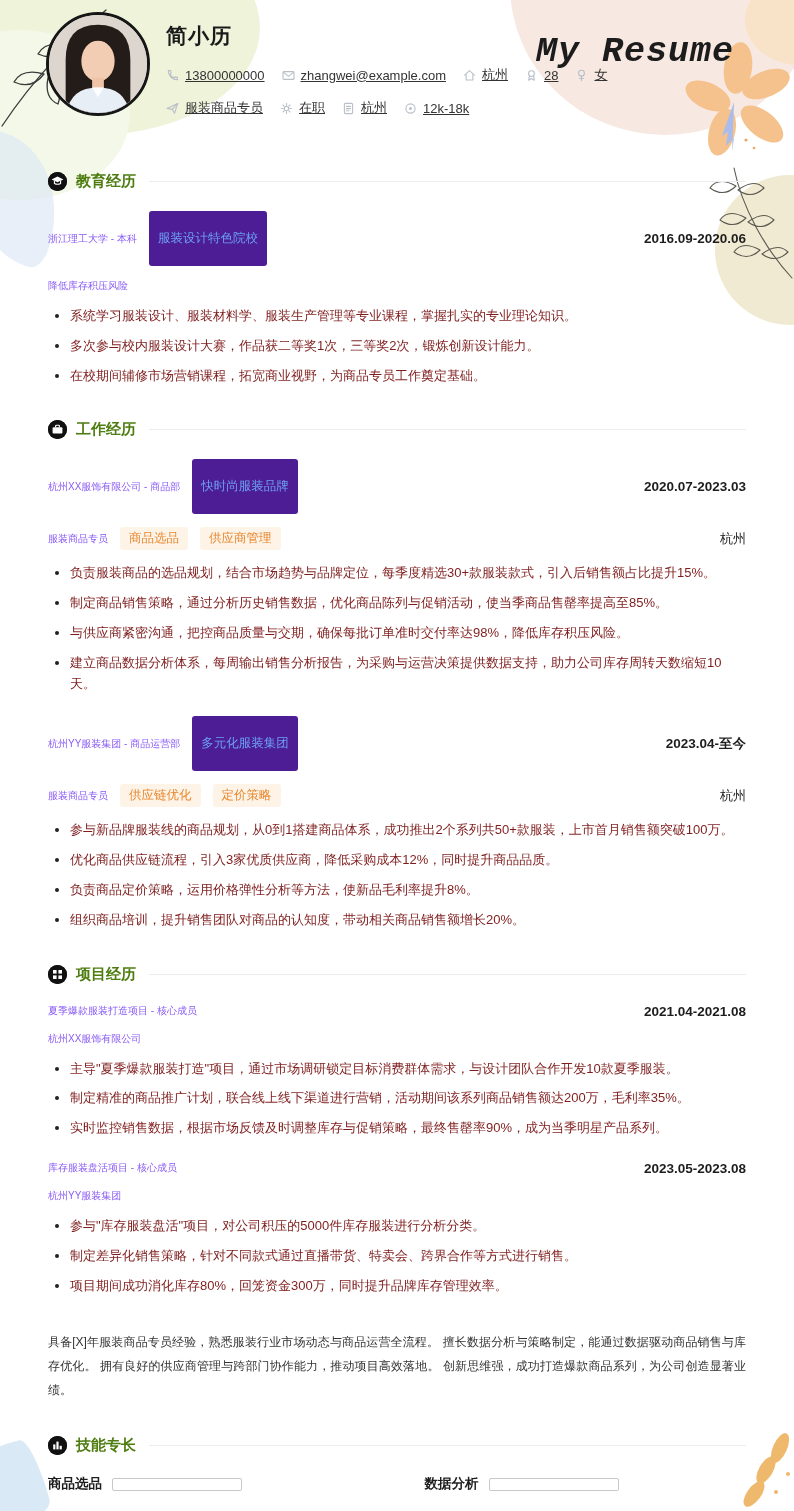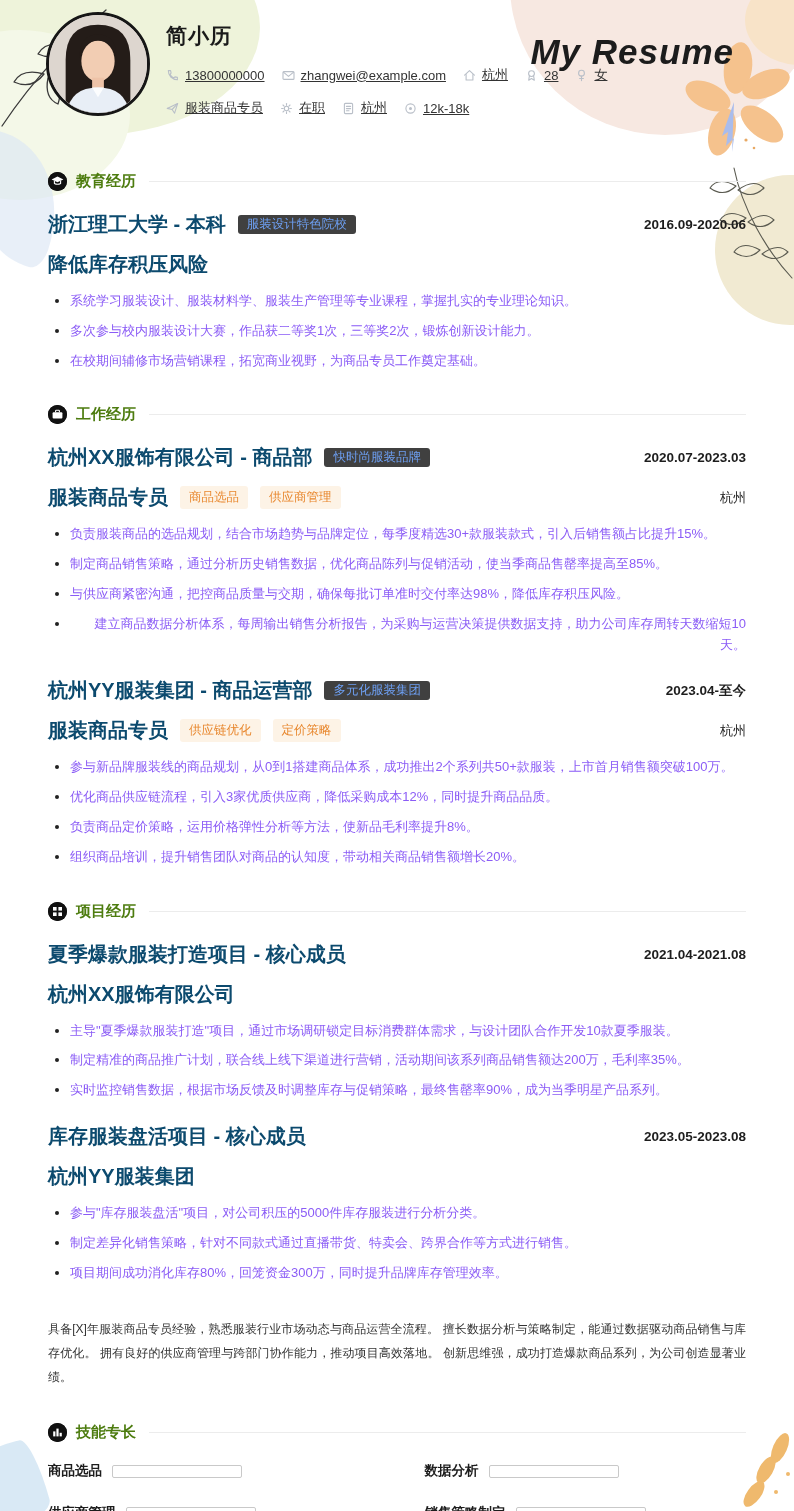--- a/index.html
+++ b/index.html
@@ -19,48 +19,48 @@
     border-radius:10% 90% 15% 85%/15% 85% 20% 80%; transform:rotate(18deg); }
   .leaf-blue-bottom { left:-30px; top:1445px; width:75px; height:85px; background:#cfe3f3; opacity:.8;
     border-radius:80% 20% 75% 25%/20% 80% 25% 75%; transform:rotate(-15deg); }
   
   .header { position:relative; z-index:2; padding:18px 48px 0 166px; min-height:138px; }
   .avatar-wrap { position:absolute; left:46px; top:12px; width:104px; height:104px; border-radius:50%;
     border:3px solid #161616; overflow:hidden; background:#ded8d2; }
   .avatar-wrap svg { display:block; width:100%; height:100%; }
   .person-name { font-size:21px; font-weight:bold; letter-spacing:1px; color:#1a1a1a; margin:4px 0 16px; }
   .script-title { position:absolute; right:60px; top:32px; z-index:3;
-    font-family:Liberation Sans, sans-serif; font-style:italic; font-weight:bold;
+    font-family:Liberation Mono, monospace; font-style:italic; font-weight:bold;
     font-size:35px; color:#1c1c1c; letter-spacing:1px; }
   .contact-row { display:flex; align-items:center; gap:17px; margin-bottom:15px; flex-wrap:nowrap; }
   .contact-item { display:flex; align-items:center; gap:6px; font-size:13px; color:#333; white-space:nowrap;text-decoration:underline; }
   .cicon { width:13px; height:13px; flex:none; }
   .cicon path,.cicon rect,.cicon circle,.cicon line,.cicon polyline {
     fill:none; stroke:#b9bfc8; stroke-width:1.1; stroke-linecap:round; stroke-linejoin:round; }
   .cicon .fil { fill:#b9bfc8; stroke:none; }
   
   .section { position:relative; z-index:1; margin:34px 48px 0; }
   .sec-head { display:flex; align-items:center; gap:9px; margin-bottom:20px; }
   .sec-icon { width:19px; height:19px; border-radius:50%; background:#111; flex:none;
     display:flex; align-items:center; justify-content:center; }
   .sec-icon svg { width:19px; height:19px; display:block; }
   .sec-title { font-size:15px; font-weight:bold; color:#4d7c0f; }
   .sec-line { flex:1; border-top:1px solid #ececec; margin-left:4px; }
   .entry-row { display:flex; align-items:center; margin-bottom:13px; }
-  .entry-title { font-size:20px; font-weight:bold; color:#0c4a6e; }
+  .entry-title { font-size:10px; font-weight:normal; color:#8b5cf6; }
   .spacer { flex:1; }
   .date { font-size:13.5px; font-weight:bold; color:#1d1d1d; }
   .loc { font-size:13px; color:#222; }
-  .tag-blue { font-size:12.5px; color:#6d9ff2; background:#404040; border-radius:3px;
-    padding:1px 9px; margin-left:12px; white-space:nowrap; }
+  .tag-blue { font-size:12.5px; color:#6d9ff2; background:#4c1d95; border-radius:3px;
+    padding:19px 9px; margin-left:12px; white-space:nowrap; }
   .tag-orange { font-size:12.5px; color:#e8882f; background:#fdf3e6; border-radius:3px;
     padding:3px 9px; margin-left:12px; white-space:nowrap; }
   .bullets { list-style:none; margin:2px 0 22px; }
-  .bullet { display:flex; gap:11px; font-size:13px; color:#8b5cf6; line-height:1.6;
-    margin-bottom:9px; padding-left:7px;text-align:right; }
+  .bullet { display:flex; gap:11px; font-size:13px; color:#7f1d1d; line-height:1.6;
+    margin-bottom:9px; padding-left:7px; }
   .bullet .dot { width:4px; height:4px; border-radius:50%; background:#222; margin-top:8px; flex:none; }
   .summary-text { font-size:12px; color:#333; line-height:2.0; text-align:justify; }
   
   .skills-grid { display:grid; grid-template-columns:1fr 1fr; column-gap:55px; row-gap:24px; }
   .skill-item { display:flex; align-items:center; gap:10px; }
   .skill-name { font-size:13.5px; font-weight:bold; color:#1d1d1d; white-space:nowrap; }
   .skill-bar { width:130px; height:13px; border:1px solid #c9c9c9; border-radius:2px;
     background:#fff; padding:2px; }
   .skill-fill { height:7px; background:#101010; }
   .wm { stroke:#3a3a3a; stroke-width:1.3; fill:none; stroke-linecap:round; stroke-linejoin:round; }

